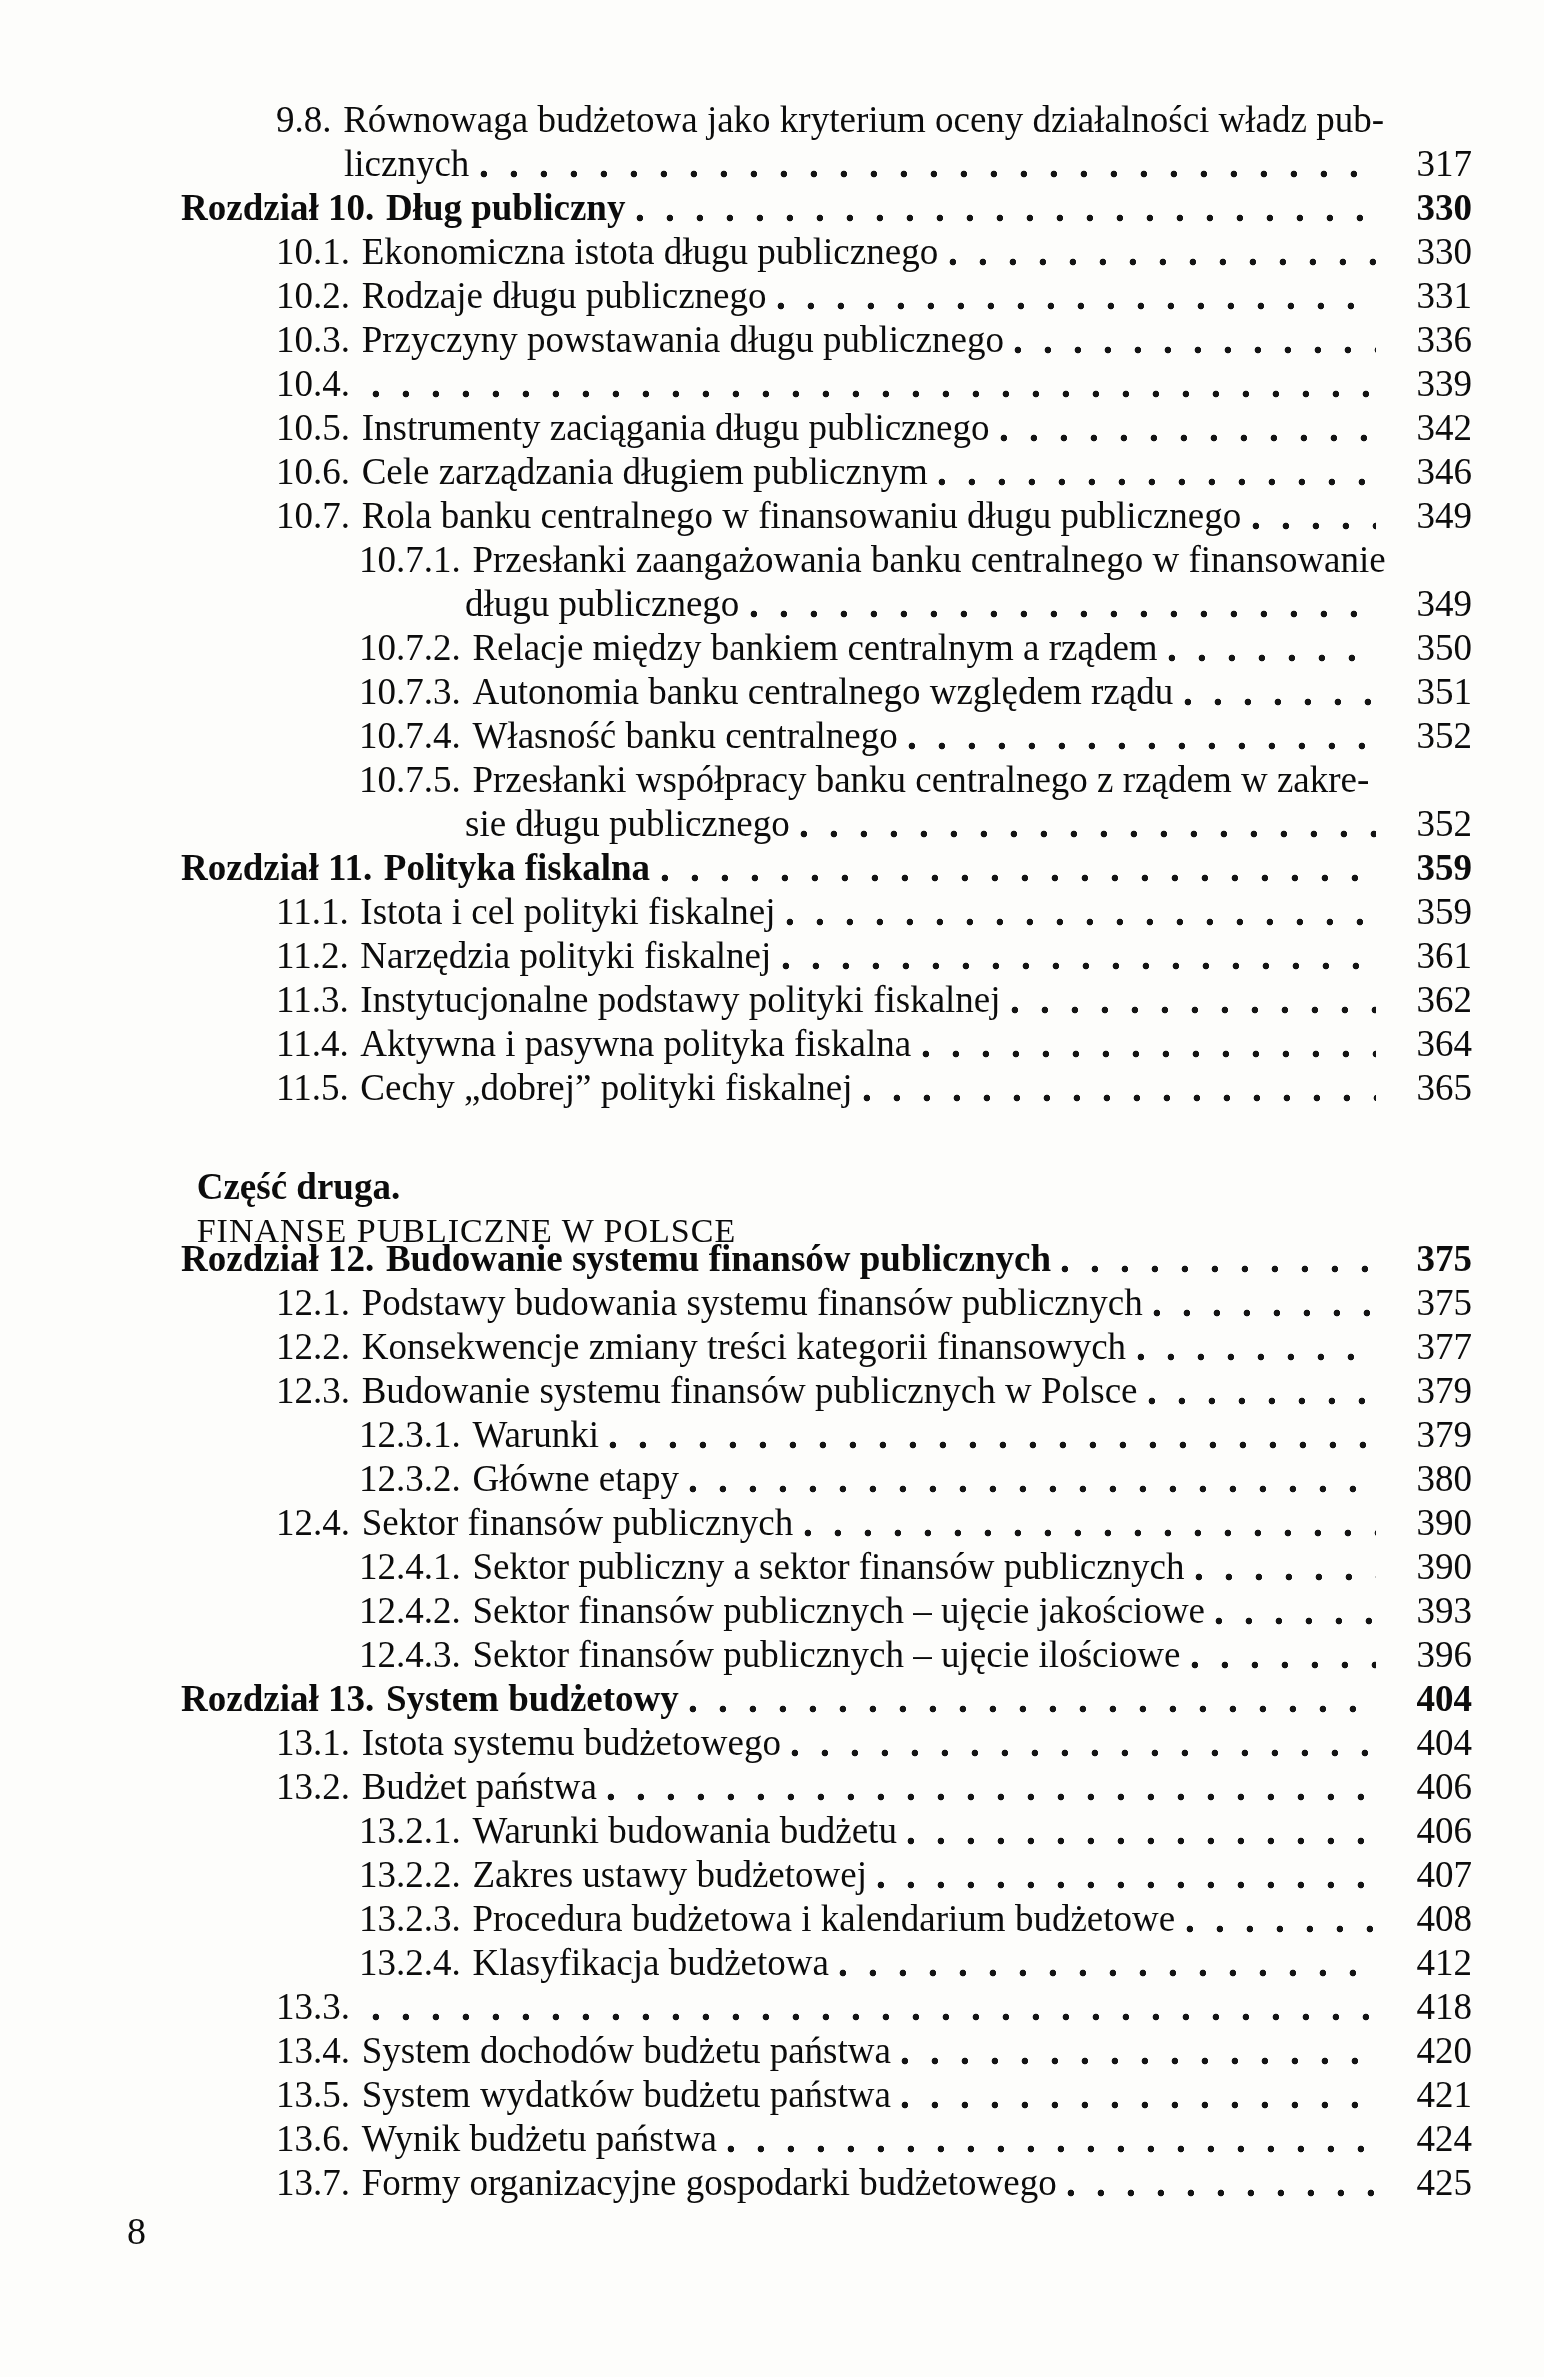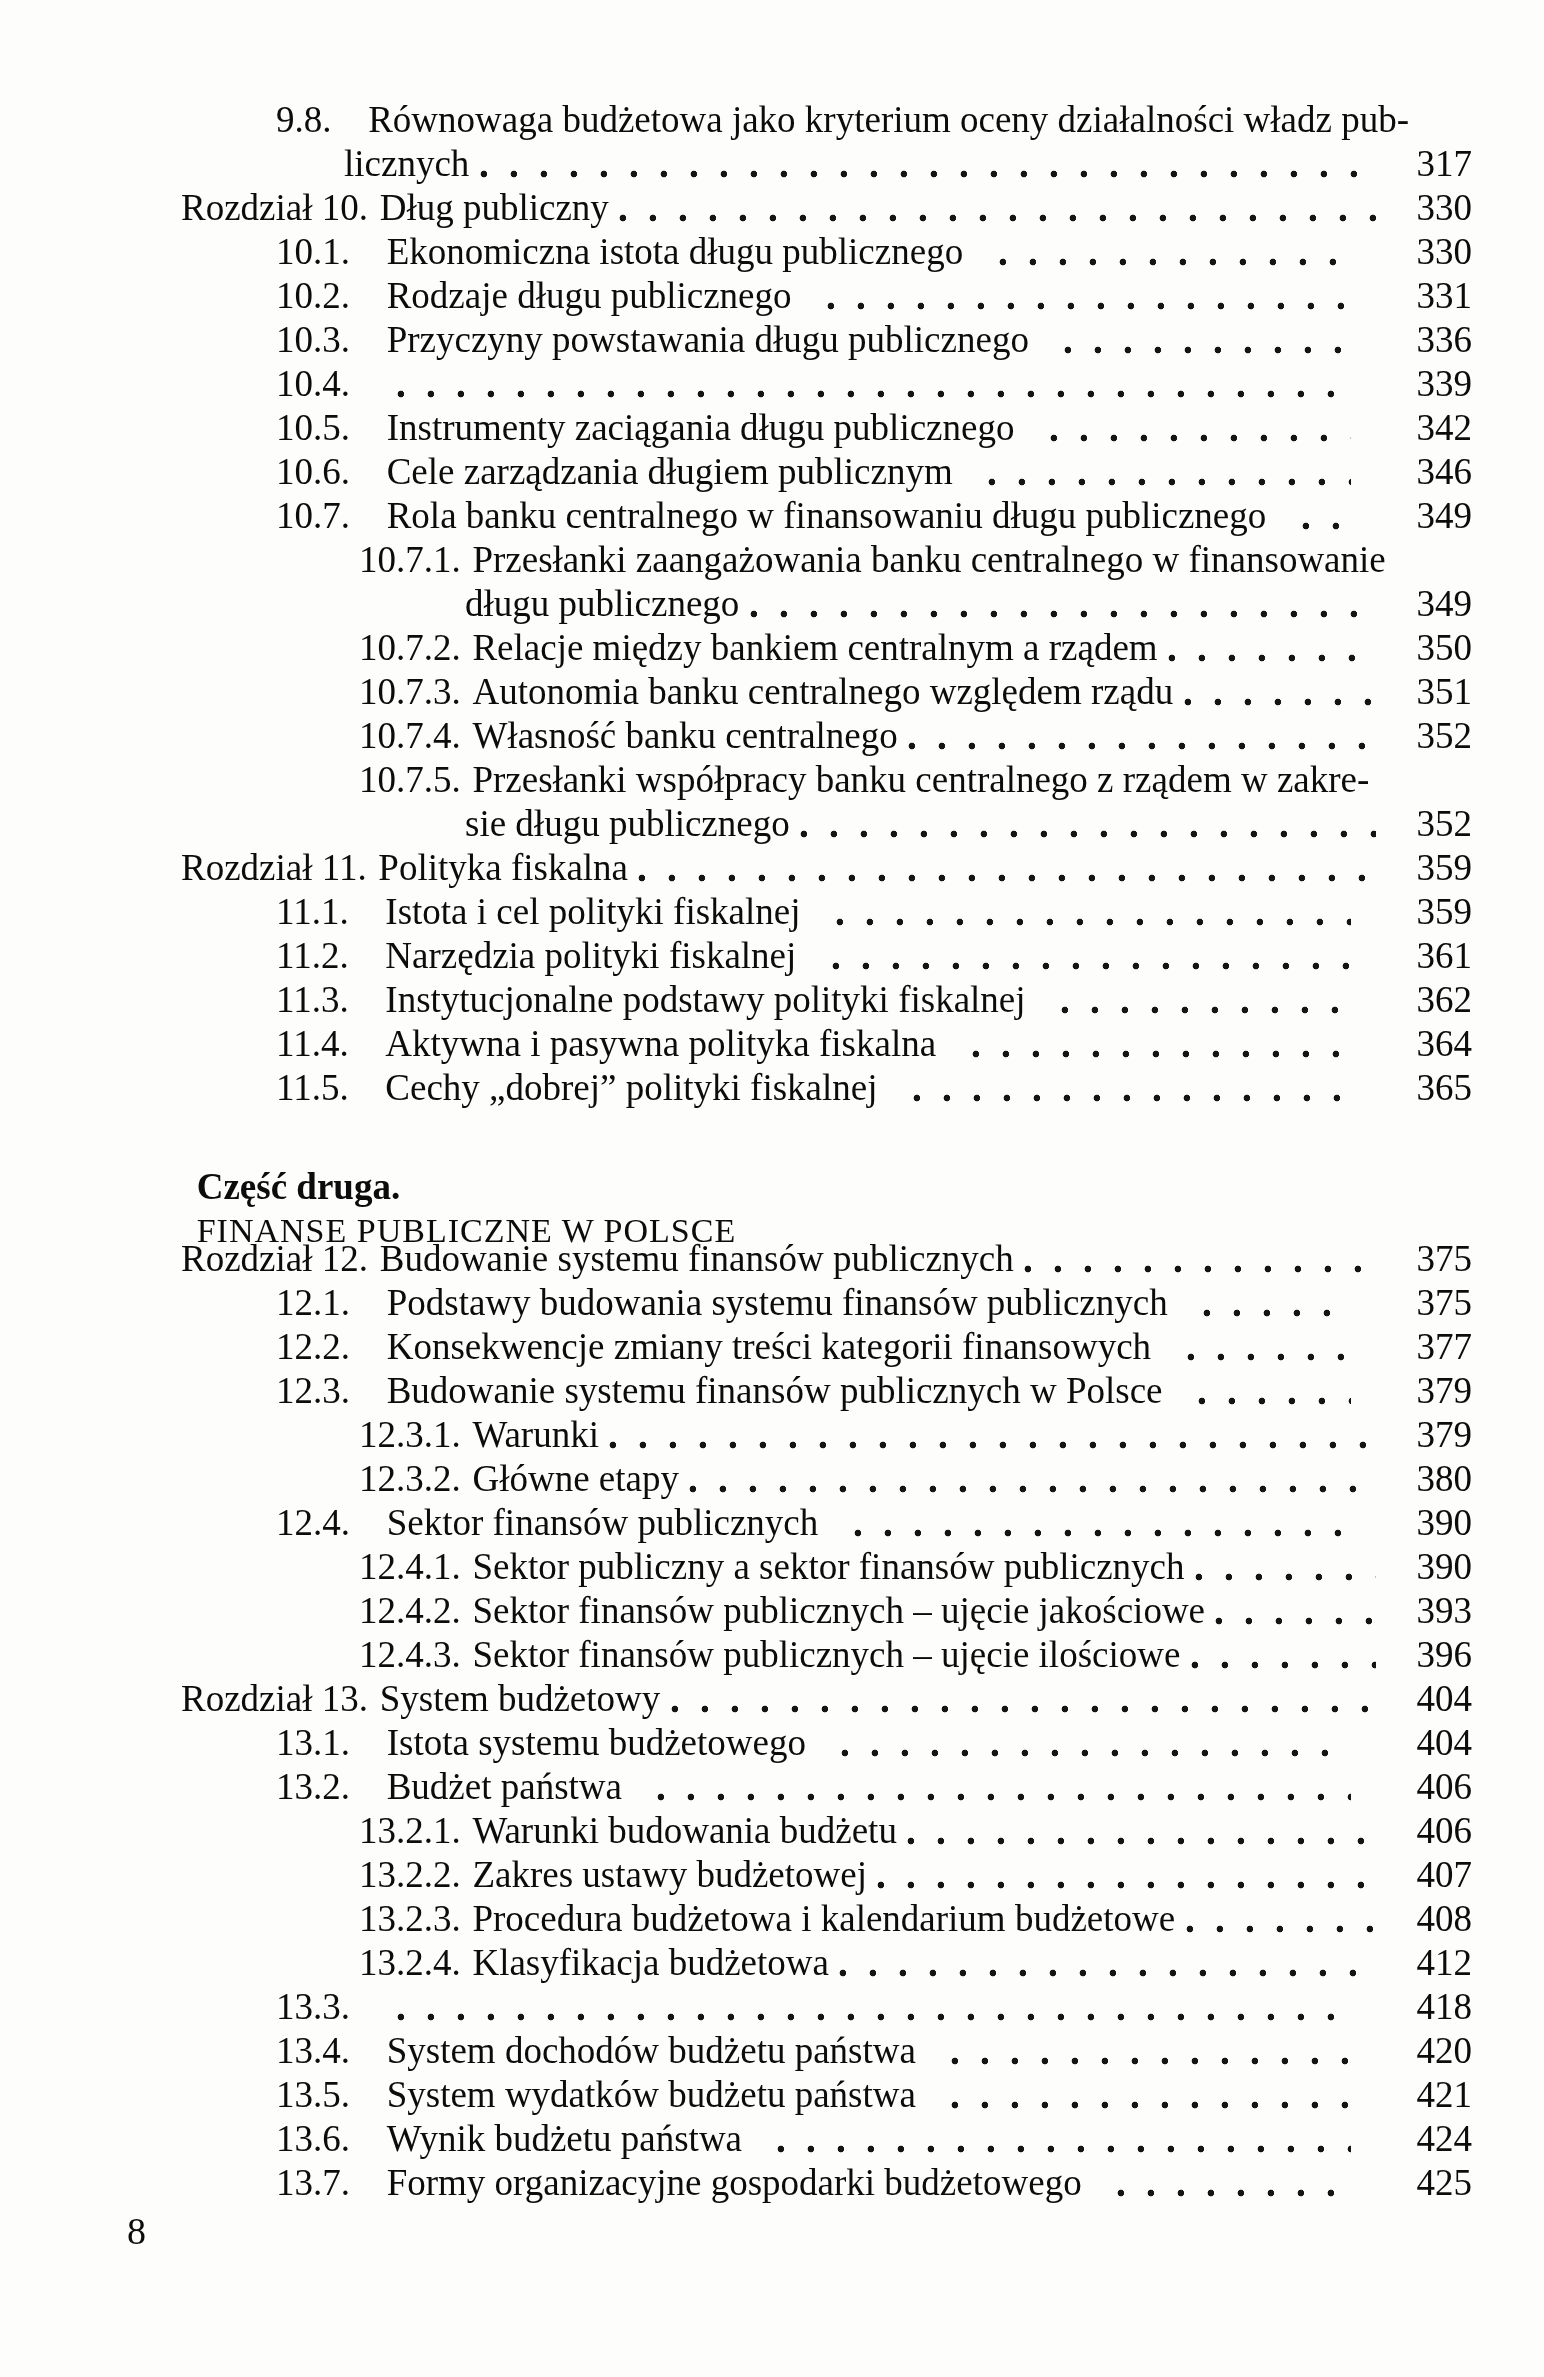--- a/index.html
+++ b/index.html
@@ -25,22 +25,22 @@
     right: 73px;
   }
   .row {
     display: flex;
     align-items: baseline;
     height: 44px;
     line-height: 44px;
     font-size: 37px;
     white-space: nowrap;
   }
-  .row.chapter { font-weight: normal; }
-  .row.sub    { padding-left: 95px; gap: 25px; }
+  .row.chapter { font-weight: bold; }
+  .row.sub    { padding-left: 95px; }
   .row.subsub { padding-left: 178px; }
   .row.cont2  { padding-left: 163px; }
   .row.cont3  { padding-left: 284px; }
   .num { margin-right: 11.7px; flex: 0 0 auto; }
   .title { flex: 0 0 auto; }
   .leader {
     flex: 1 1 auto;
     align-self: flex-end;
     height: 7.8px;
     min-width: 33px;

